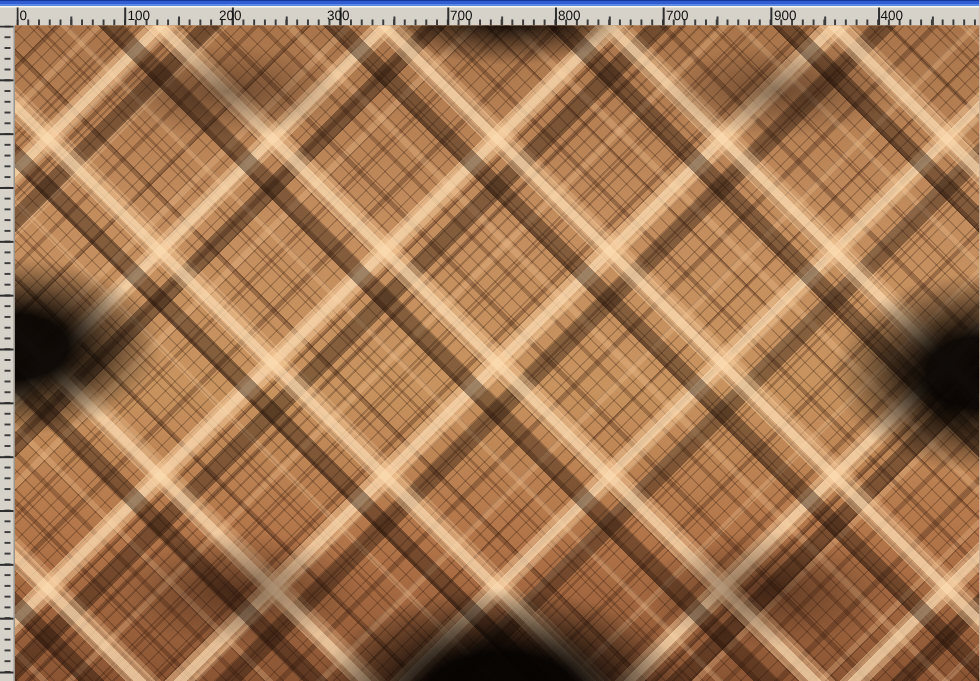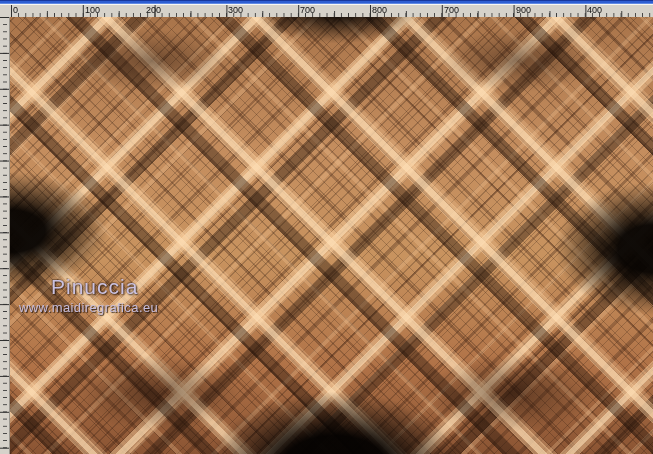--- a/index.html
+++ b/index.html
@@ -78,30 +78,28 @@
 
   <div class="title-strip"></div>
 
   <div class="ruler-corner"></div>
 
   <div class="ruler-h">
     <div class="ruler-h-ticks"></div>
     <span class="num" style="left:3px">0</span>
     <span class="num" style="left:75px">100</span>
     <span class="num" style="left:136px">200</span>
-    <span class="num" style="left:218px">300</span>
+    <span class="num" style="left:208px">300</span>
     <span class="num" style="left:290px">700</span>
     <span class="num" style="left:362px">800</span>
     <span class="num" style="left:434px">700</span>
     <span class="num" style="left:506px">900</span>
     <span class="num" style="left:577px">400</span>
   </div>
 
   <div class="ruler-v">
     <div class="ruler-v-ticks"></div>
   </div>
 
   <div class="canvas">
-    <span class="wm-name">Pinuccia</span>
-    <span class="wm-url">www.maidiregrafica.eu</span>
   </div>
 
 </div>
 
 </body></html>

